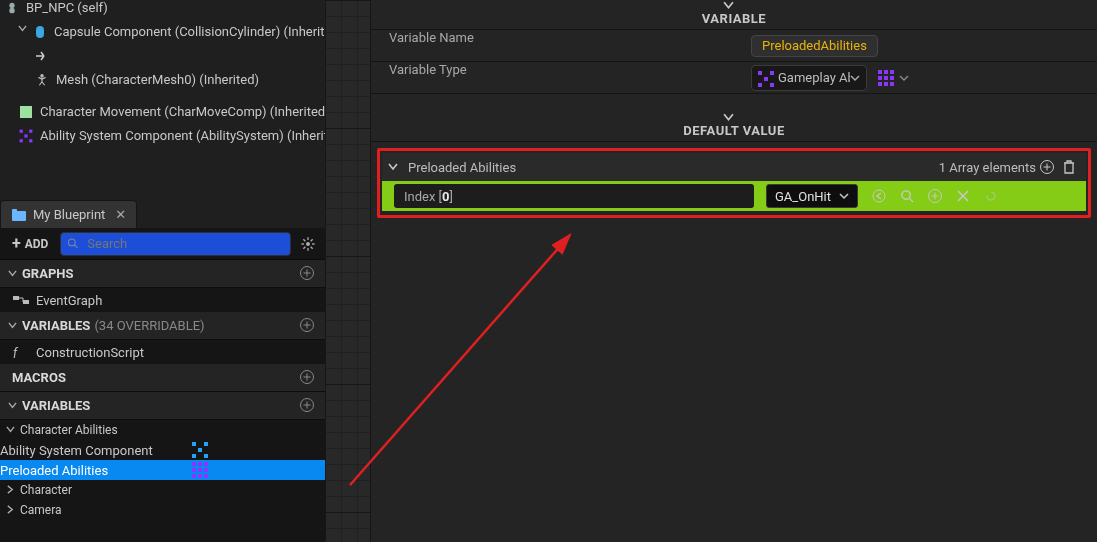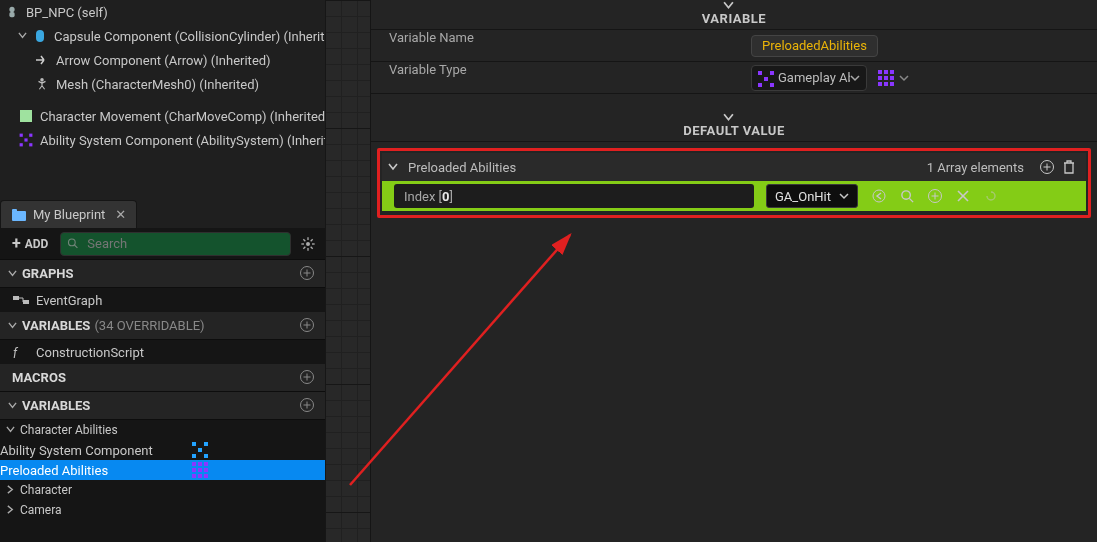--- a/index.html
+++ b/index.html
@@ -27,21 +27,21 @@
     linear-gradient(90deg, #161616 1px, transparent 1px);
   background-size: 128px 128px;
   pointer-events:none;
 }
 .right {
   position:absolute; left:370px; top:0; width:727px; height:542px;
   background:#242424;
   border-left:1px solid #151515;
 }
 
-.tree-row { display:flex; align-items:center; height:24px; padding:0 10px; white-space:nowrap; overflow:hidden; }
+.tree-row { display:flex; align-items:flex-start; height:24px; padding:0 10px; white-space:nowrap; overflow:hidden; }
 .indent0{ padding-left:4px;} .indent1{ padding-left:18px;} .indent2{ padding-left:34px;}
 .tree-icon{ width:16px; height:16px; margin-right:6px; display:flex; align-items:center; justify-content:center; flex-shrink:0; }
 
 .caret{ width:10px;height:10px;flex-shrink:0;margin-right:4px;}
 
 svg{ display:block; }
 
 .bp-tab{
   margin-top:200px;
   position:absolute; top:0; left:0;
@@ -56,21 +56,21 @@
 
 .bp-body{
   position:absolute; left:0; top:228px; right:0; bottom:0;
   background:#151515;
 }
 .bp-top{ display:flex; align-items:center; height:32px; padding:0 6px; border-bottom:1px solid #0d0d0d;}
 .add-btn{ display:flex; align-items:center; background:none; border:none; color:#c8c8c8; font-weight:700; font-size:12px;}
 .plus{ font-size:16px; line-height:1; margin-right:4px;}
 .search{
   flex:1; margin:0 6px; display:flex; align-items:center;
-  background:#14532d; border:1px solid #2f2f2f; border-radius:4px; height:24px; padding:0 6px;
+  background:#1d4ed8; border:1px solid #2f2f2f; border-radius:4px; height:24px; padding:0 6px;
 }
 .search svg{ margin-right:6px; opacity:.7;}
 .search input{ background:none;border:none; outline:none; color:#c8c8c8; width:100%; font-size:13px;}
 .gear{ width:22px; height:22px; display:flex; align-items:center; justify-content:center; }
 
 .section{
   display:flex; align-items:center; height:28px; padding:0 8px;
   border-bottom:1px solid #0d0d0d;
   background: #242424;
 }
@@ -112,21 +112,21 @@
 .container-icon{ margin-left:8px; width:22px; height:22px; display:flex;align-items:center;justify-content:center;}
 
 .default-block{
   margin:6px; border:3px solid #e02020; border-radius:2px; padding:2px 2px 4px;
 }
 .arr-head{
   display:flex; align-items:center; height:28px; padding:0 6px;
   background:#2a2a2a;
 }
 .arr-head .label{ margin-left:6px; color:#bdbdbd;}
-.arr-head .count{ margin-left:auto; margin-right:12px; color:#bdbdbd;}
+.arr-head .count{ margin-left:auto; color:#bdbdbd;}
 .iconbtn{ width:22px;height:22px; display:flex;align-items:center;justify-content:center; color:#c8c8c8;}
 .arr-body{ background:#84cc16; }
 .arr-row{ display:flex; align-items:center; height:30px; }
 .arr-index{
   margin-left:12px; flex:0 0 360px;
   background:#1d1d1d; height:24px; display:flex; align-items:center; padding-left:10px;
   color:#a8a8a8; border-radius:3px;
 }
 .class-picker{
   background:#0e0e0e; border:1px solid #3a3a3a; border-radius:3px;
@@ -169,21 +169,20 @@
           </svg>
       </span>
       <span>Capsule Component (CollisionCylinder) (Inherited)</span>
     </div>
     <div class="tree-row indent2">
       <span class="tree-icon">
         <svg width="14" height="12">
             <path d="M1 6 H9 M9 6 L6 2 M9 6 L6 10" stroke="#ccc" stroke-width="1.5" fill="none"></path>
           </svg>
       </span>
-      <span>Arrow Component (Arrow) (Inherited)</span>
     </div>
     <div class="tree-row indent2">
       <span class="tree-icon">
         <svg width="14" height="14" viewBox="0 0 16 16">
             <circle cx="8" cy="3" r="2" fill="#bbb"></circle>
             <path d="M8 5 V10 M8 7 L4 5 M8 7 L12 5 M8 10 L5 14 M8 10 L11 14" stroke="#bbb" stroke-width="1.3"></path>
           </svg>
       </span>
       <span>Mesh (CharacterMesh0) (Inherited)</span>
     </div>

